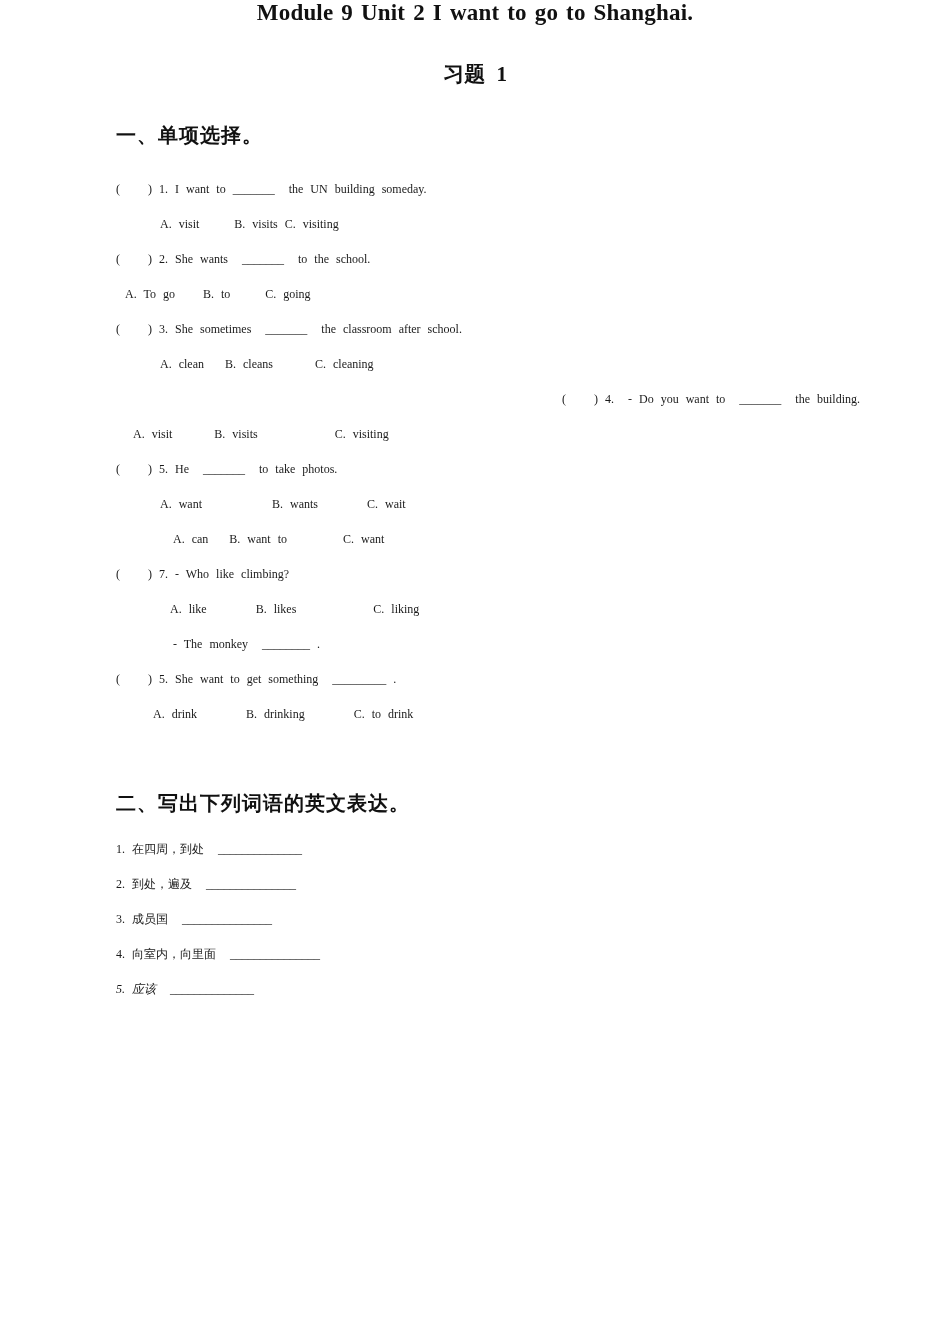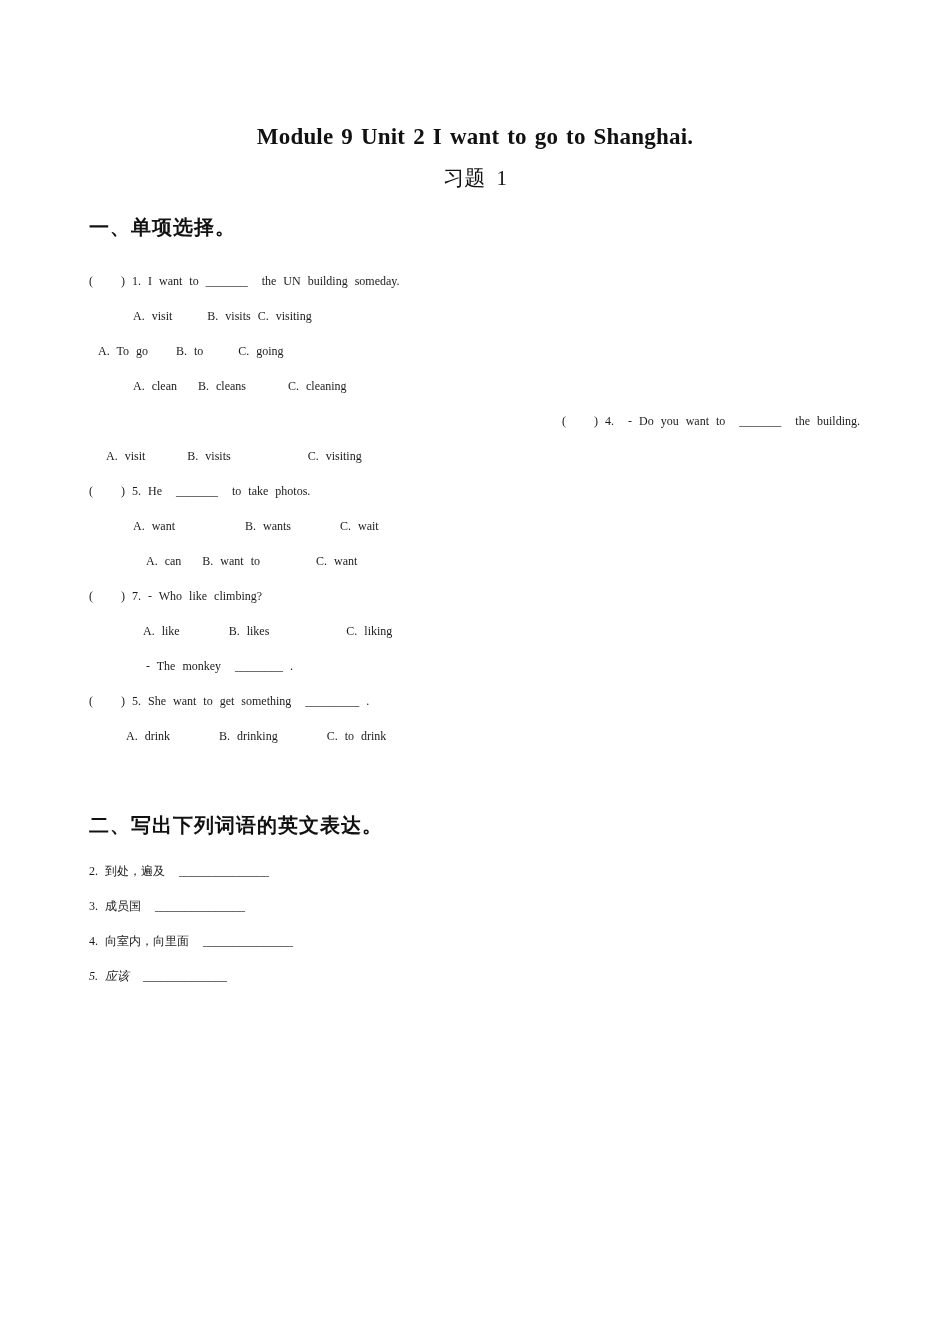--- a/index.html
+++ b/index.html
@@ -10,39 +10,38 @@
   .page {
     position: relative;
     width: 950px;
     height: 1344px;
     background: #ffffff;
     overflow: hidden;
     font-family: "Liberation Serif", "DejaVu Serif", serif;
     color: #1a1a1a;
   }
   .doc-title {
-    padding-top: 124px;
     text-align: center;
     font-size: 23px;
     font-weight: bold;
     letter-spacing: 0.2px;
     word-spacing: 2px;
     color: #111;
   }
   .doc-subtitle {
-    margin-top: 14px;
+    margin-top: 34px;
     text-align: center;
     font-size: 21px;
-    font-weight: normal;
+    font-weight: bold;
     word-spacing: 6px;
     color: #111;
   }
   #worksheet-body {
-    margin-top: 22px;
-    padding-left: 89px;
+    margin-top: 34px;
+    padding-left: 116px;
     padding-right: 90px;
   }
   .section-heading {
     font-size: 20px;
     font-weight: bold;
     line-height: 26px;
     margin: 0 0 24px 0;
     color: #111;
     letter-spacing: 1px;
   }
@@ -63,34 +62,37 @@
 <body>
 
 <div class="page">
   <div class="doc-title">Module 9 Unit 2 I want to go to Shanghai.</div>
   <div class="doc-subtitle">习题 1</div>
   <main id="worksheet-body">
       <section class="section">
         <div class="section-heading">一、单项选择。</div>
         <div class="line line-question" style="margin-left: 0px;">(    ) 1. I want to _______  the UN building someday.</div>
         <div class="line line-options" style="margin-left: 44px;">A. visit     B. visits C. visiting</div>
+        <div class="line line-question" style="margin-left: 0px;">(    ) 2. She wants  _______  to the school.</div>
         <div class="line line-options" style="margin-left: 9px;">A. To go    B. to     C. going</div>
+        <div class="line line-question" style="margin-left: 0px;">(    ) 3. She sometimes  _______  the classroom after school.</div>
         <div class="line line-options" style="margin-left: 44px;">A. clean   B. cleans      C. cleaning</div>
         <div class="line line-question" style="margin-left: 0px; text-align: right;">(    ) 4.  - Do you want to  _______  the building.</div>
         <div class="line line-options" style="margin-left: 17px;">A. visit      B. visits           C. visiting</div>
         <div class="line line-question" style="margin-left: 0px;">(    ) 5. He  _______  to take photos.</div>
         <div class="line line-options" style="margin-left: 44px;">A. want          B. wants       C. wait</div>
         <div class="line line-options" style="margin-left: 57px;">A. can   B. want to        C. want</div>
         <div class="line line-question" style="margin-left: 0px;">(    ) 7. - Who like climbing?</div>
         <div class="line line-options" style="margin-left: 54px;">A. like       B. likes           C. liking</div>
         <div class="line line-sub-line" style="margin-left: 57px;">- The monkey  ________ .</div>
         <div class="line line-question" style="margin-left: 0px;">(    ) 5. She want to get something  _________ .</div>
         <div class="line line-options" style="margin-left: 37px;">A. drink       B. drinking       C. to drink</div>
       </section>
       <section class="section">
         <div class="section-heading">二、写出下列词语的英文表达。</div>
+        <div class="line line-item" style="margin-left: 0px;">1. 在四周，到处  ______________</div>
         <div class="line line-item" style="margin-left: 0px;">2. 到处，遍及  _______________</div>
         <div class="line line-item" style="margin-left: 0px;">3. 成员国  _______________</div>
         <div class="line line-item" style="margin-left: 0px;">4. 向室内，向里面  _______________</div>
         <div class="line line-item" style="margin-left: 0px; font-style: italic;">5. 应该  ______________</div>
       </section>
     </main>
 </div>
 
 </body></html>

